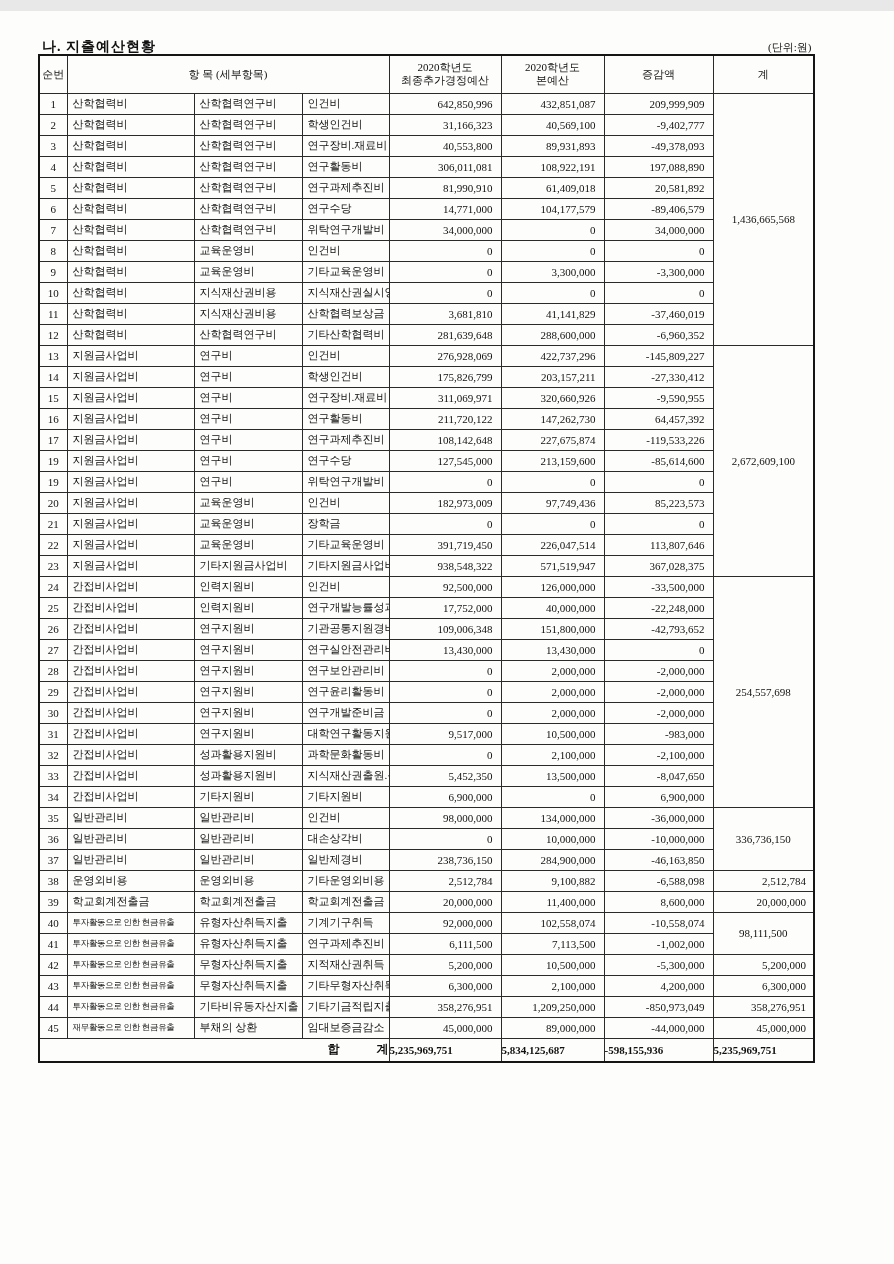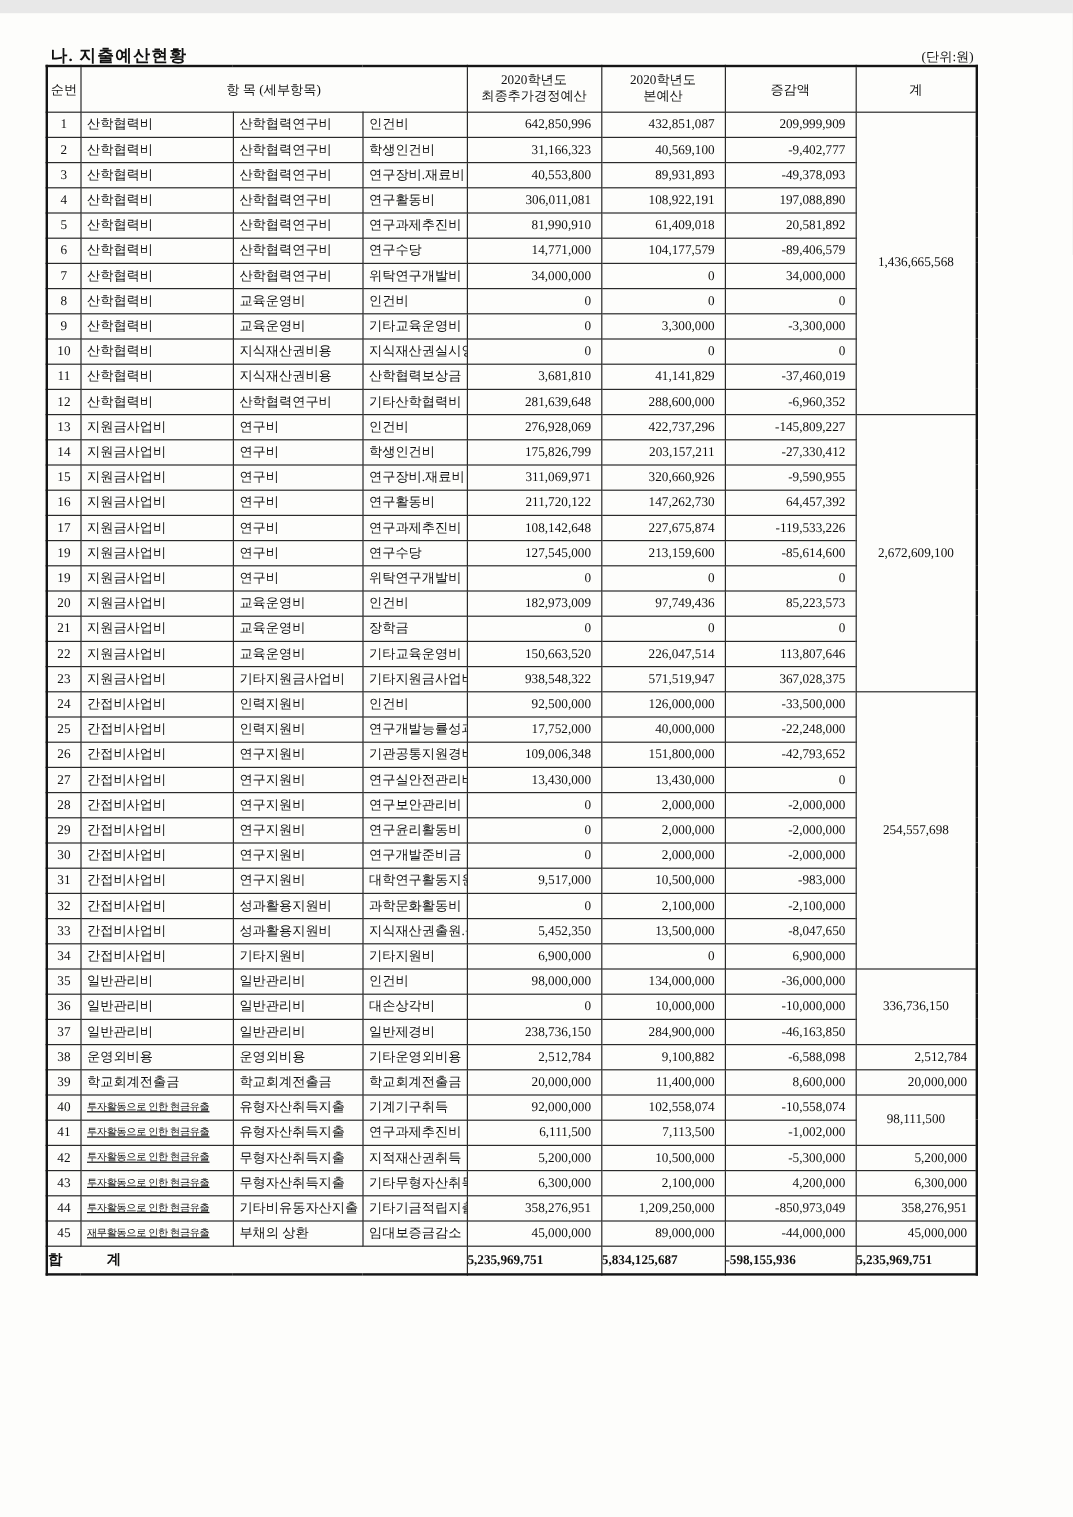--- a/index.html
+++ b/index.html
@@ -61,31 +61,30 @@
   }
   thead .two-line { line-height: 1.25; }
   tbody td { height: 21px; padding: 0 4px; }
   td.c-no   { text-align: center; padding: 0 1px; }
   td.c-cat  { text-align: left; padding-left: 5px; }
   td.c-cat.small {
     font-size: 8.5px;
     white-space: normal;
     line-height: 1.1;
     letter-spacing: -0.3px;
-    text-decoration: underline;
   }
   td.c-num  { text-align: right; padding-right: 8px; }
   td.c-total { text-align: right; padding-right: 7px; vertical-align: middle; }
   td.c-total.merged { text-align: center; padding-right: 4px; }
   tfoot td {
     height: 24px;
     font-weight: bold;
     border-top: 1.5px solid #151515;
   }
-  tfoot td.f-label { text-align: left; word-spacing: 34px; font-size: 12px; }
+  tfoot td.f-label { text-align: right; word-spacing: 34px; font-size: 12px; }
   tfoot td.f-num { text-align: left; padding-right: 8px; }
 </style>
 </head>
 <body>
 
 <div class="page">
 
   <div class="doc-title">나. 지출예산현황</div>
   <div class="unit-label">(단위:원)</div>
 
@@ -306,21 +305,21 @@
           <td class="c-cat">장학금</td>
           <td class="c-num">0</td>
           <td class="c-num">0</td>
           <td class="c-num">0</td>
         </tr>
         <tr>
           <td class="c-no">22</td>
           <td class="c-cat">지원금사업비</td>
           <td class="c-cat">교육운영비</td>
           <td class="c-cat">기타교육운영비</td>
-          <td class="c-num">150,663,520</td>
+          <td class="c-num">391,719,450</td>
           <td class="c-num">226,047,514</td>
           <td class="c-num">113,807,646</td>
         </tr>
         <tr>
           <td class="c-no">23</td>
           <td class="c-cat">지원금사업비</td>
           <td class="c-cat">기타지원금사업비</td>
           <td class="c-cat">기타지원금사업비</td>
           <td class="c-num">938,548,322</td>
           <td class="c-num">571,519,947</td>

